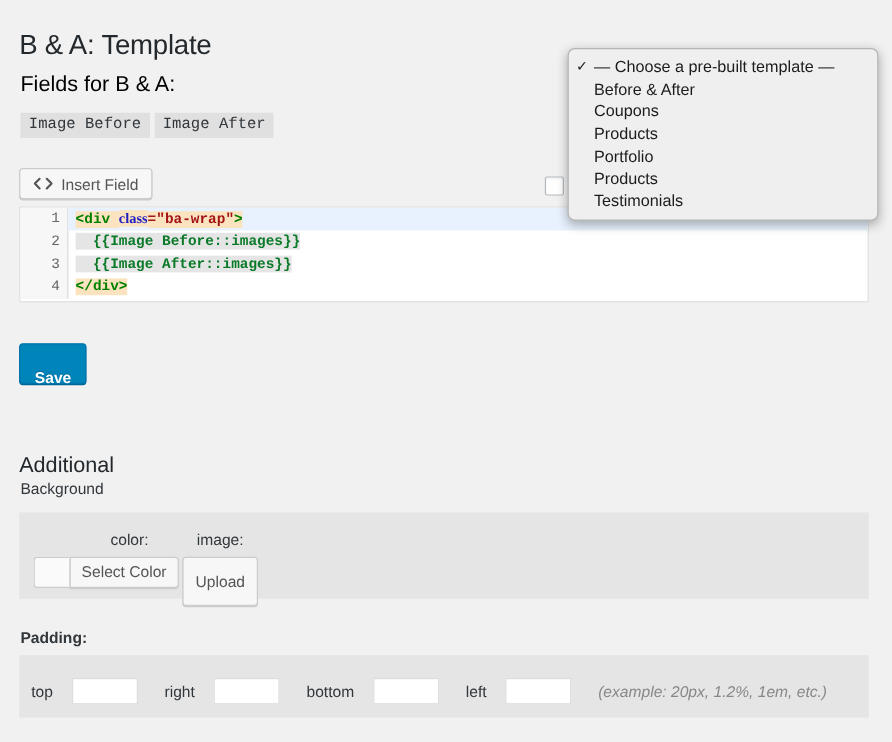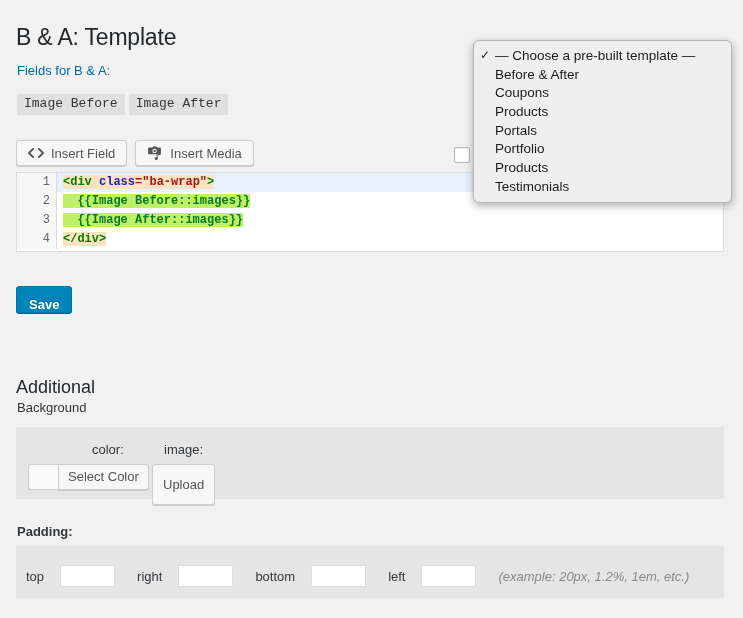--- a/index.html
+++ b/index.html
@@ -26,23 +26,23 @@
     line-height: 29px;
     color: #23282d;
     letter-spacing: -0.2px;
   }
 
   
   .fields-label {
     position: absolute;
     left: 17px;
     top: 62px;
-    font-size: 13px;
+    font-size: 18px;
     line-height: 17px;
-    color: #0369a1;
+    color: #000000;
   }
 
   
   .field-tags {
     position: absolute;
     left: 17px;
     top: 94px;
     display: flex;
     gap: 4px;
   }
@@ -140,40 +140,40 @@
     user-select: none;
   }
   .code-text {
     flex: 1;
     line-height: 19px;
     padding-left: 6px;
     white-space: pre;
     color: #000;
   }
   .tok-tag      { color: #008000; font-weight: bold; background: #fbe3bf; }
-  .tok-attr     { color: #2020c0; font-weight: bold; background: #fbe3bf; }
+  .tok-attr     { color: #2020c0; font-weight: bold; background: #fbe3bf; font-family: Liberation Serif, serif; }
   .tok-str      { color: #a31515; font-weight: bold; background: #fbe3bf; }
   .tok-eq       { color: #000;    font-weight: bold; background: #fbe3bf; }
-  .tok-mustache { color: #0a7a28; font-weight: bold; background: #bef264; }
+  .tok-mustache { color: #0a7a28; font-weight: bold; background: #e5e5e5; }
 
   
   .save-btn {
     position: absolute;
     left: 16px;
     top: 286px;
     background: #0085ba;
     border: 1px solid #0073aa;
     border-radius: 3px;
     box-shadow: 0 1px 0 #006799;
     color: #fff;
     font-size: 13px;
     font-weight: bold;
     line-height: 24px;
     height: 27px;
-    padding: 6px 12px;
+    padding: 16px 12px;
     cursor: pointer;
     box-sizing: border-box;
     text-shadow: 0 -1px 1px #006799;
   }
 
   
   .additional-heading {
     position: absolute;
     left: 16px;
     top: 360px;
@@ -350,33 +350,20 @@
 
 <div class="editor-toolbar">
   <button class="tb-btn">
     <span class="ico">
       <svg width="16" height="12" viewBox="0 0 16 12" fill="none" stroke="currentColor" stroke-width="1.8" stroke-linecap="round" stroke-linejoin="round">
         <polyline points="5,2 1,6 5,10"></polyline>
         <polyline points="11,2 15,6 11,10"></polyline>
       </svg>
     </span>
     <span>Insert Field</span>
-  </button>
-  <button class="tb-btn">
-    <span class="ico">
-      <svg width="16" height="16" viewBox="0 0 16 16" fill="currentColor">
-        <path d="M2 2.6h3.2l.9-1.1h3.4l.9 1.1H13c.5 0 .9.4.9.9v4.9c0 .5-.4.9-.9.9H2c-.5 0-.9-.4-.9-.9V3.5c0-.5.4-.9.9-.9z"></path>
-        <circle cx="7.5" cy="6" r="2.2" fill="#f7f7f7"></circle>
-        <circle cx="7.5" cy="6" r="1.2"></circle>
-        <path d="M10.6 9.4v4.1c0 .1-.1.2-.2.2h-.6c-.1 0-.2-.1-.2-.2V9.4h1z"></path>
-        <circle cx="9.2" cy="13.6" r="1.5"></circle>
-        <path d="M10.6 9.2l2.9-.8v1.3l-2.9.8z"></path>
-      </svg>
-    </span>
-    <span>Insert Media</span>
   </button>
 </div>
 
 <div class="toolbar-checkbox"></div>
 
 <div class="code-editor">
   <div class="code-lines">
     <div class="code-line active">
       <div class="ln">1</div>
       <div class="code-text"><span class="tok-tag">&lt;div</span><span class="tok-eq"> </span><span class="tok-attr">class</span><span class="tok-str">="ba-wrap"</span><span class="tok-tag">&gt;</span></div>
@@ -437,24 +424,20 @@
   <div class="dd-item">
     <span class="dd-check"></span>
     <span class="dd-label">Coupons</span>
   </div>
   <div class="dd-item">
     <span class="dd-check"></span>
     <span class="dd-label">Products</span>
   </div>
   <div class="dd-item">
     <span class="dd-check"></span>
-    <span class="dd-label">Portals</span>
-  </div>
-  <div class="dd-item">
-    <span class="dd-check"></span>
     <span class="dd-label">Portfolio</span>
   </div>
   <div class="dd-item">
     <span class="dd-check"></span>
     <span class="dd-label">Products</span>
   </div>
   <div class="dd-item">
     <span class="dd-check"></span>
     <span class="dd-label">Testimonials</span>
   </div>

